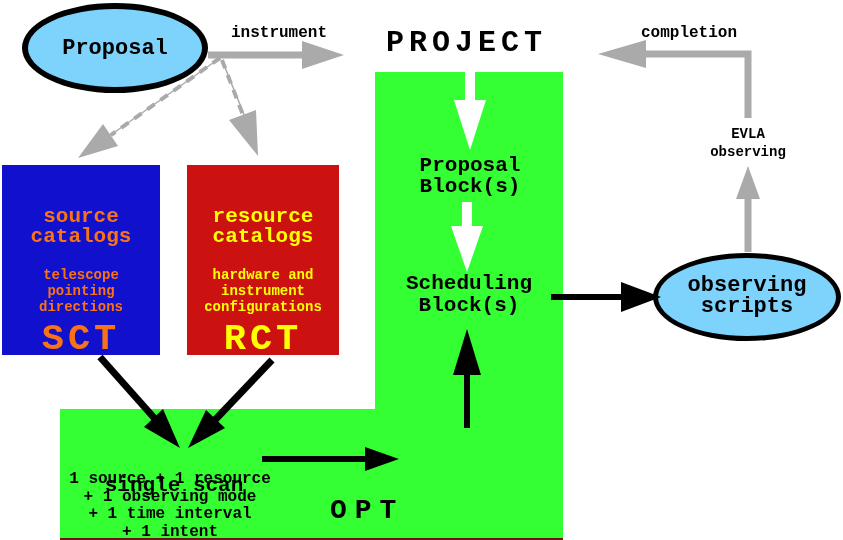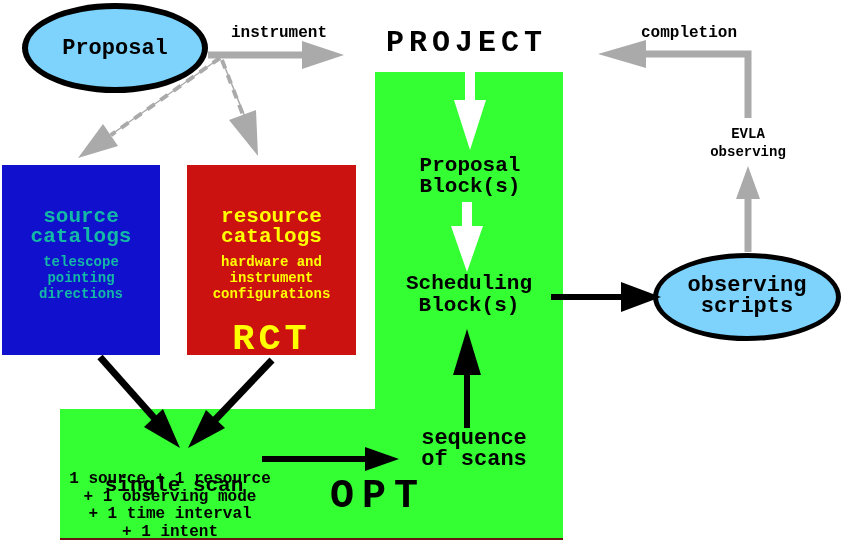--- a/index.html
+++ b/index.html
@@ -13,34 +13,34 @@
   .ctr{text-align:center;}
 
   
   .green{background:#33ff33;}
   .opt-col{left:375px;top:72px;width:188px;height:466px;}
   .opt-strip{left:60px;top:409px;width:503px;height:129px;}
   .bottom-line{left:60px;top:538px;width:503px;height:2px;background:#6b1212;}
 
   
   .box{display:flex;flex-direction:column;align-items:center;box-sizing:border-box;padding-top:42px;}
-  .sct-box{left:2px;top:165px;width:158px;height:190px;background:#1111cd;color:#14b8a6;}
-  .rct-box{left:187px;top:165px;width:169px;height:190px;background:#cc1111;color:#ffff00;}
+  .sct-box{left:2px;top:165px;width:158px;height:190px;background:#1111cd;color:#f97316;}
+  .rct-box{left:187px;top:165px;width:152px;height:190px;background:#cc1111;color:#ffff00;}
   .box-title{font-size:21px;line-height:0.95;text-align:center;}
-  .box-detail{font-size:14px;line-height:1.15;text-align:center;margin-top:7px;font-family:Liberation Mono, monospace;}
+  .box-detail{font-size:14px;line-height:1.15;text-align:center;margin-top:20px;font-family:Liberation Mono, monospace;}
   .box-abbr{font-size:37px;line-height:0.85;letter-spacing:4px;margin-top:auto;}
 
   
   .ellipse{border-radius:50%;background:#7dd3fc;display:flex;align-items:center;justify-content:center;box-sizing:border-box;}
   .proposal{left:22px;top:3px;width:186px;height:90px;border:6px solid #000;font-size:22px;}
   .scripts{left:653px;top:253px;width:188px;height:88px;border:5px solid #000;font-size:22px;line-height:0.95;}
 
   
   .project-title{left:386px;top:26px;font-size:30px;letter-spacing:5px;white-space:nowrap;}
-  .opt-title{left:330px;top:474px;font-size:40px;letter-spacing:8px;white-space:nowrap;}
+  .opt-title{left:330px;top:495px;font-size:28px;letter-spacing:8px;white-space:nowrap;}
 
   
   .allocation{left:231px;top:24px;font-size:16px;white-space:nowrap;}
   .completion{left:641px;top:24px;font-size:16px;white-space:nowrap;}
   .evla-ops{left:698px;top:126px;width:100px;font-size:14px;line-height:1.25;}
 
   
   .program-block{left:390px;top:155px;width:160px;font-size:21px;line-height:1.0;}
   .scheduling-block{left:384px;top:273px;width:170px;font-size:21px;line-height:1.05;font-family:Liberation Mono, monospace;}
   .sequence{left:404px;top:429px;width:140px;font-size:22px;line-height:0.95;}
@@ -57,20 +57,21 @@
   <div class="abs green opt-col"></div>
   <div class="abs green opt-strip"></div>
   <div class="abs bottom-line"></div>
 
   <div class="abs box sct-box">
     <div class="box-title pre">source
 catalogs</div>
     <div class="box-detail pre">telescope
 pointing
 directions</div>
+    <div class="box-abbr">SCT</div>
   </div>
 
   <div class="abs box rct-box">
     <div class="box-title pre">resource
 catalogs</div>
     <div class="box-detail pre">hardware and
 instrument
 configurations</div>
     <div class="box-abbr">RCT</div>
   </div>
@@ -152,21 +153,19 @@
   <div class="abs opt-title">OPT</div>
   <div class="abs allocation">instrument</div>
   <div class="abs completion">completion</div>
   <div class="abs evla-ops pre ctr">EVLA
 observing</div>
 
   <div class="abs program-block pre ctr">Proposal
 Block(s)</div>
   <div class="abs scheduling-block pre ctr">Scheduling
 Block(s)</div>
-  <div class="abs sequence pre ctr">sequence
-of scans</div>
   <div class="abs single-scan ctr">single scan</div>
   <div class="abs scan-details pre ctr">1 source + 1 resource
 + 1 observing mode
 + 1 time interval
 + 1 intent</div>
 
 </div>
 
 </body></html>

